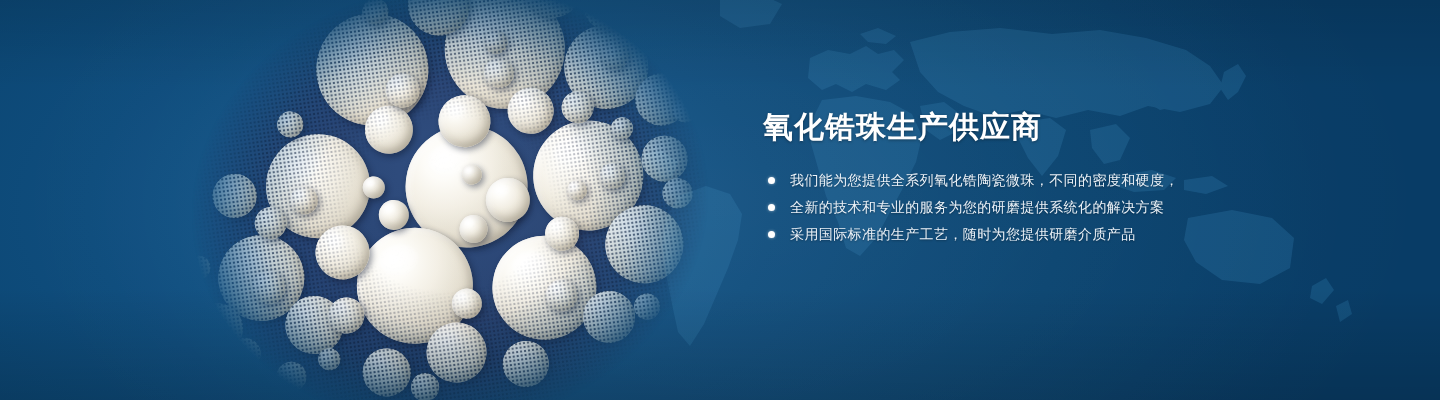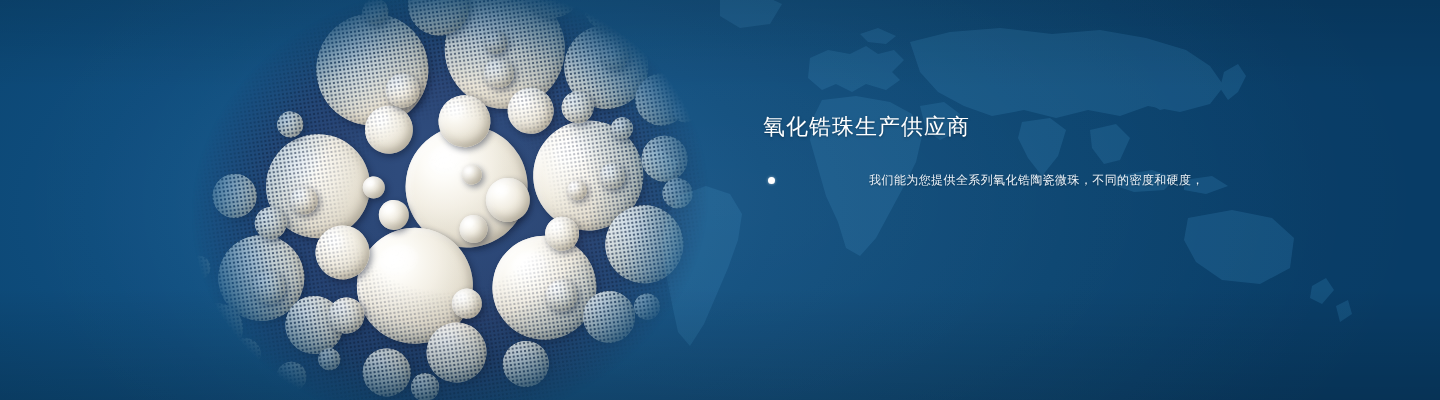--- a/index.html
+++ b/index.html
@@ -101,39 +101,38 @@
 
   
   .content {
     position: absolute;
     left: 763px;
     top: 108px;
     width: 520px;
   }
   .title {
     color: #ffffff;
-    font-size: 22px;
+    font-size: 30px;
     line-height: 38px;
     letter-spacing: 1px;
-    font-weight: 400;
+    font-weight: 700;
     margin: 0 0 22px 0;
     text-shadow: 0 1px 3px rgba(0,0,0,0.35);
     white-space: nowrap;
   }
   .bullets { list-style: none; margin: 0; padding: 0; }
   .bullet {
     position: relative;
     padding-left: 27px;
     margin-bottom: 3px;
     color: #ecf2f8;
-    font-size: 12px;
+    font-size: 14px;
     line-height: 24px;
     letter-spacing: 0.4px;
     text-shadow: 0 1px 2px rgba(0,0,0,0.32);
-    text-align: center;
   }
   .bullet-dot {
     position: absolute;
     left: 5px;
     top: 9px;
     width: 7px;
     height: 7px;
     border-radius: 50%;
     background: #ffffff;
     box-shadow: 0 0 3px rgba(255,255,255,0.55);
@@ -254,18 +253,26 @@
 
   <div class="content">
     <h1 class="title">氧化锆珠生产供应商</h1>
     <ul class="bullets">
 
       <li class="bullet">
         <span class="bullet-dot"></span>
         <span class="bullet-line">我们能为您提供全系列氧化锆陶瓷微珠，不同的密度和硬度，</span>
       </li>
 
-
+      <li class="bullet">
+        <span class="bullet-dot"></span>
+        <span class="bullet-line">全新的技术和专业的服务为您的研磨提供系统化的解决方案</span>
+      </li>
+
+      <li class="bullet">
+        <span class="bullet-dot"></span>
+        <span class="bullet-line">采用国际标准的生产工艺，随时为您提供研磨介质产品</span>
+      </li>
 
     </ul>
   </div>
 
 </div>
 
 </body></html>

